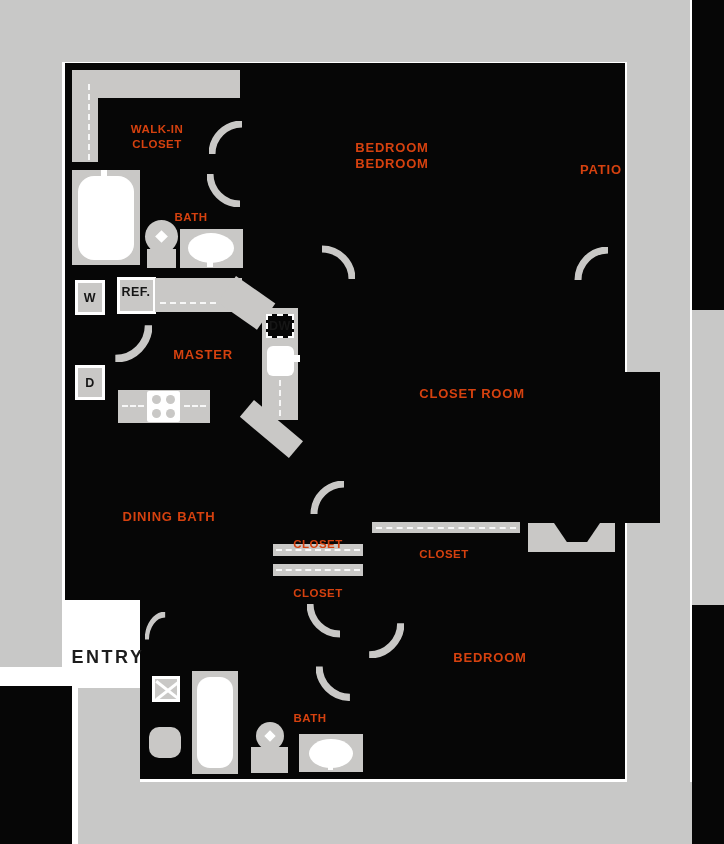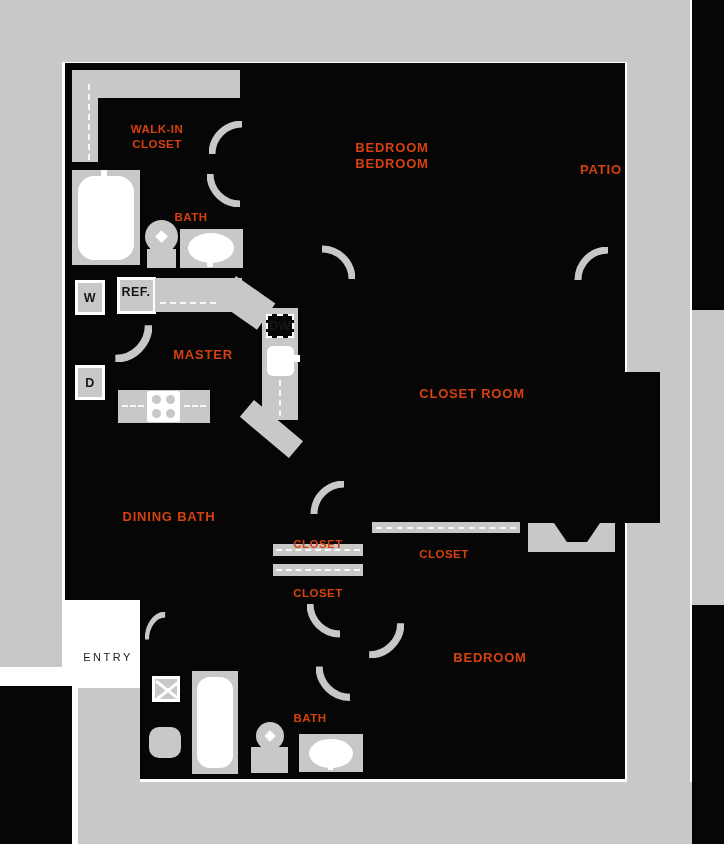--- a/index.html
+++ b/index.html
@@ -10,21 +10,21 @@
   .blackblk{background:var(--wall,#060606);}
   .wall{background:var(--wall,#060606);}
   .fx{background:var(--fixture,#c9c8c6);}
   .white{background:#ffffff;}
   .rlabel{position:absolute;transform:translate(-50%,-50%);color:var(--room-label,#d5410f);
           font-weight:800;font-size:13px;letter-spacing:.8px;white-space:nowrap;}
   .rlabel.sm{font-size:11.5px;letter-spacing:.5px;margin-top:8px;}
   .alabel{position:absolute;transform:translate(-50%,-50%);color:var(--appliance-label,#161616);
           font-weight:800;font-size:12.5px;letter-spacing:.5px;white-space:nowrap;}
   .entry-label{position:absolute;transform:translate(-50%,-50%);color:var(--entry-label,#1d1d1d);
-          font-weight:400;font-size:11px;letter-spacing:2.5px;}
+          font-weight:700;font-size:18px;letter-spacing:2.5px;}
   .boxed{border:3px solid #fff;box-sizing:border-box;}
   .dash-h{border-top:2px dashed rgba(255,255,255,.85);}
   .dash-v{border-left:2px dashed rgba(255,255,255,.85);}
   .arc svg{display:block;width:100%;height:100%;}
   .arc path{stroke:var(--fixture,#c9c8c6);stroke-width:7;fill:none;}
   .r90{transform:rotate(90deg);}
   .r180{transform:rotate(180deg);}
   .r270{transform:rotate(270deg);}
   .round{border-radius:50%;}
   .diamond{background:#fff;transform:rotate(45deg);}

